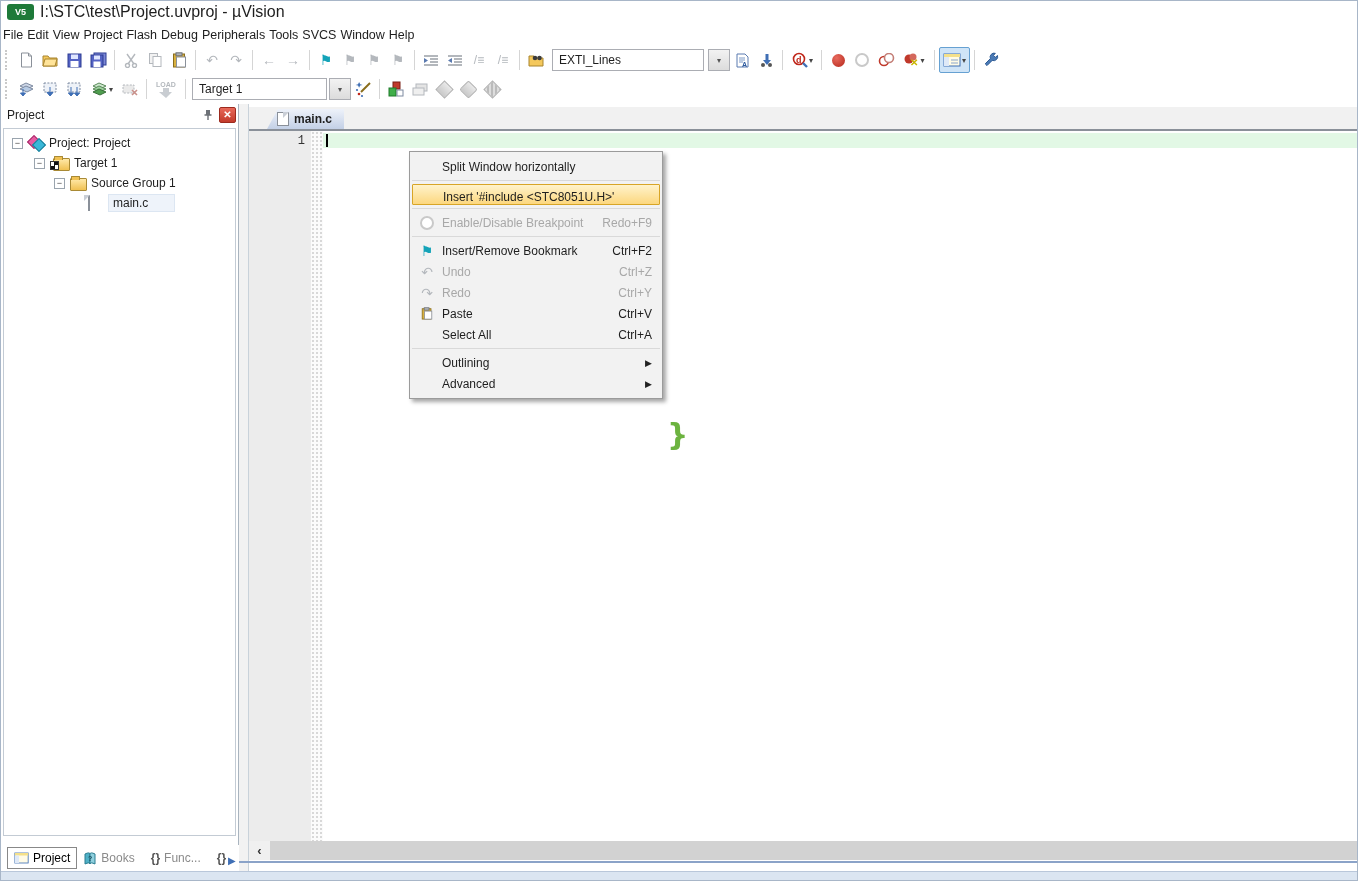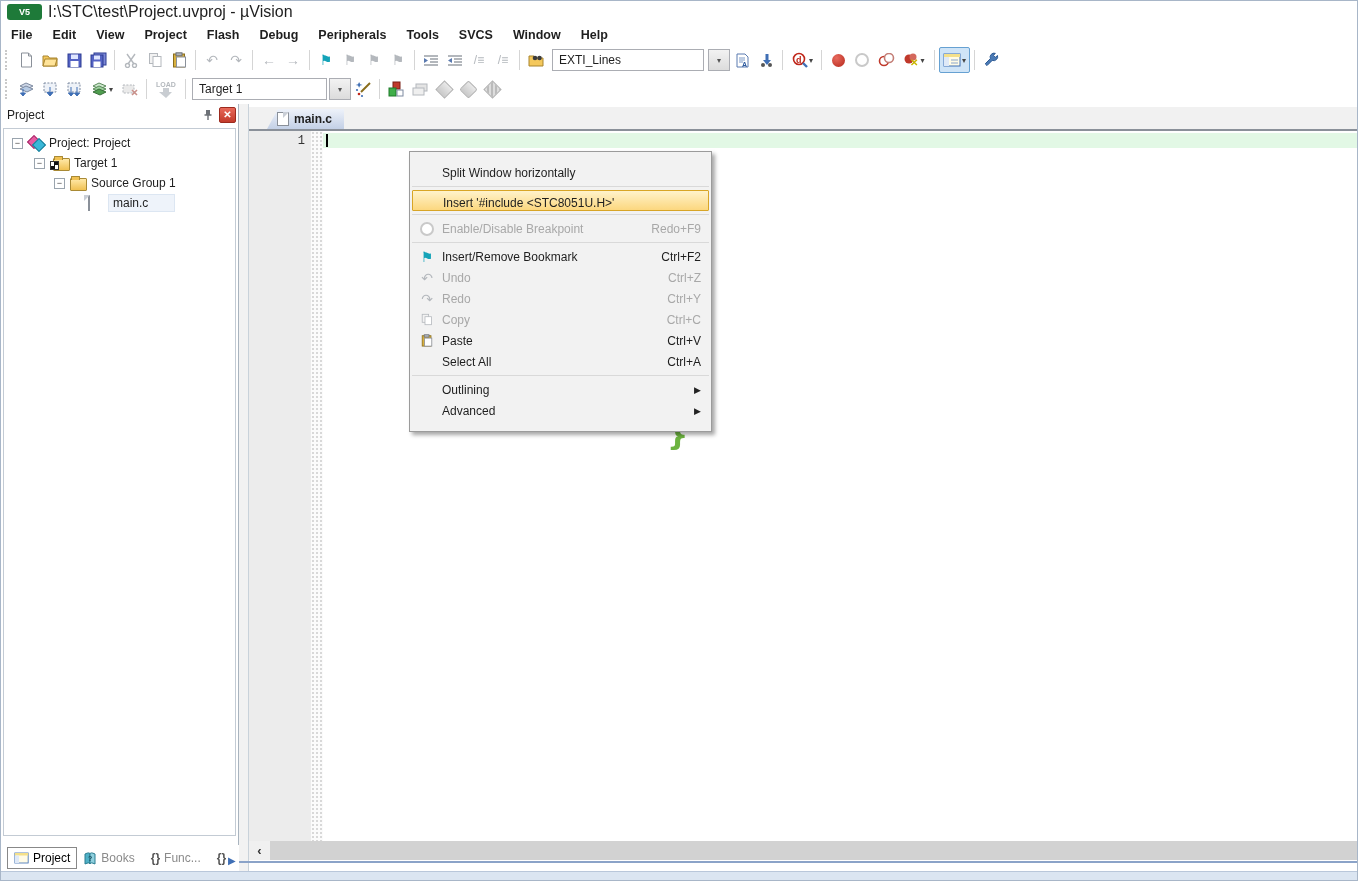--- a/index.html
+++ b/index.html
@@ -1,25 +1,25 @@
 <!DOCTYPE html>
 <html><head>
 <meta charset="utf-8">
 <style>
   html,body{margin:0;padding:0;background:#fff;}
   .screen{position:relative;width:1358px;height:881px;font-family:"Liberation Sans",sans-serif;
           color:#1e1e1e;overflow:hidden;background:#fff;border:1px solid #a8b6c8;box-sizing:border-box;}
   
   .titlebar{position:absolute;left:0;top:0;width:100%;height:22px;display:flex;align-items:center;background:#fff;}
-  .applogo{width:35px;height:16px;margin:0 6px 0 6px;background:#1e7a39;border-radius:3px;color:#fff;
+  .applogo{width:27px;height:16px;margin:0 6px 0 6px;background:#1e7a39;border-radius:3px;color:#fff;
            font-size:9px;font-weight:bold;display:flex;align-items:center;justify-content:center;}
   .title-text{font-size:16px;}
   
   .menubar{position:absolute;left:0;top:22px;width:100%;height:23px;display:flex;align-items:center;background:#fff;}
-  .menu-item{padding:2px 10px;font-size:12.5px;cursor:default;font-weight:bold;}
+  .menu-item{padding:2px 2px;font-size:12.5px;cursor:default;}
   
   .toolbar{position:absolute;left:0;width:100%;display:flex;align-items:center;background:#fff;}
   .tb1{top:45px;height:28px;}
   .tb2{top:73px;height:30px;border-bottom:1px solid #e4e4e4;}
   .grip{width:4px;height:20px;margin:0 3px 0 4px;border-left:2px dotted #c9c9c9;}
   .tbtn{width:24px;height:22px;display:flex;align-items:center;justify-content:center;flex:none;}
   .tsep{width:1px;height:20px;background:#d5d5d5;margin:0 4px;flex:none;}
   .caret{font-size:8px;color:#444;margin-left:1px;}
   .glyph{font-size:14px;line-height:1;}
   .gray{color:#b4b8bd;}
@@ -78,22 +78,22 @@
         background-image:radial-gradient(#d8d8d8 1px,transparent 1px);background-size:4px 4px;}
   .curline{position:absolute;left:74px;top:2px;right:0;height:15px;background:#e2f8e5;}
   .lnum{position:absolute;left:0;top:3px;width:56px;text-align:right;font-family:"Liberation Mono",monospace;font-size:12px;color:#333;}
   .cursor{position:absolute;left:77px;top:3px;width:1.5px;height:13px;background:#000;}
   .hscroll{position:absolute;left:10px;bottom:12px;right:0;height:19px;background:#d2d2d2;display:flex;}
   .harrow{width:21px;height:100%;background:#f0f0f0;display:flex;align-items:center;justify-content:center;
           font-size:13px;color:#333;font-weight:bold;}
   .editor-bottomline{position:absolute;left:0;bottom:9px;right:0;height:2px;background:#8ba3c8;}
   .statusbar{position:absolute;left:0;bottom:0;width:100%;height:9px;background:#dbe5f1;border-top:1px solid #b9c7da;box-sizing:border-box;}
   
-  .ctxmenu{position:absolute;left:408px;top:150px;width:303px;background:#f2f2f2;border:1px solid #9b9b9b;
-           box-shadow:3px 3px 4px rgba(0,0,0,.35);padding:10px 0;z-index:50;box-sizing:border-box;}
+  .ctxmenu{position:absolute;left:408px;top:150px;width:254px;background:#f2f2f2;border:1px solid #9b9b9b;
+           box-shadow:3px 3px 4px rgba(0,0,0,.35);padding:4px 0;z-index:50;box-sizing:border-box;}
   .mi{height:21px;display:flex;align-items:center;font-size:12px;padding:0 8px 0 0;margin:0 2px;}
   .mic{width:30px;display:flex;align-items:center;justify-content:center;flex:none;}
   .mil{flex:1;white-space:nowrap;}
   .mis{font-size:12px;color:#1e1e1e;margin-left:12px;}
   .mi.dis .mil,.mi.dis .mis{color:#a8a8a8;}
   .mi.bold .mil{font-weight:bold;}
   .mi.hl{background:linear-gradient(#fff3cb,#fcd77f);border:1px solid #d8a526;border-radius:1px;height:19px;align-items:flex-end;}
   .msep{height:1px;background:#d9d9d9;margin:3px 2px;}
   .subarrow{font-size:9px;color:#222;}
   .artifact{position:absolute;left:666px;top:416px;z-index:10;color:#6cb33f;font-size:30px;font-weight:bold;
@@ -495,30 +495,20 @@
     <div class="mi dis">
       <span class="mic glyph gray">↶</span>
       <span class="mil">Undo</span>
       <span class="mis">Ctrl+Z</span>
     </div>
     <div class="mi dis">
       <span class="mic glyph gray">↷</span>
       <span class="mil">Redo</span>
       <span class="mis">Ctrl+Y</span>
     </div>
-    <div class="mi dis">
-      <span class="mic">
-        <svg width="12" height="13" viewBox="0 0 15 16">
-            <rect x="1.5" y="1.5" width="8" height="10" fill="#f2f2f2" stroke="#b4b8bd"></rect>
-            <rect x="5" y="4.5" width="8" height="10" fill="#fff" stroke="#b4b8bd"></rect>
-          </svg>
-        </span>
-      <span class="mil">Copy</span>
-      <span class="mis">Ctrl+C</span>
-    </div>
     <div class="mi">
       <span class="mic">
         <svg width="12" height="13" viewBox="0 0 15 16">
             <rect x="1.5" y="2" width="11" height="13" fill="#d9b13e" stroke="#8a6d1c"></rect>
             <rect x="4" y="0.8" width="6" height="3" fill="#b0b4ba" stroke="#6d7177"></rect>
             <rect x="4.5" y="5" width="9" height="10" fill="#fff" stroke="#8a9099"></rect>
           </svg>
         </span>
       <span class="mil">Paste</span>
       <span class="mis">Ctrl+V</span>

